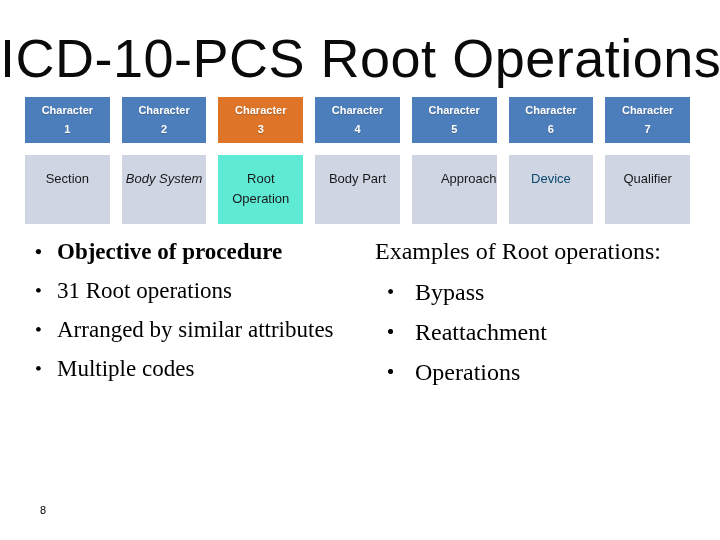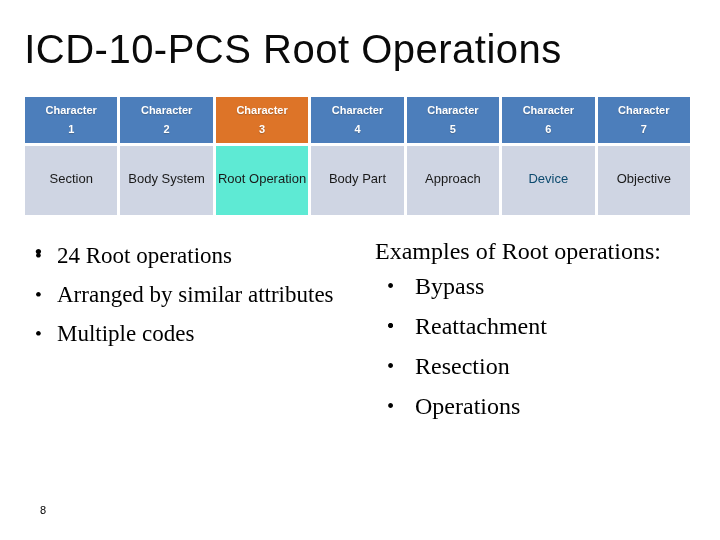--- a/index.html
+++ b/index.html
@@ -8,45 +8,45 @@
     background:#ffffff;
     font-family:"Liberation Sans", sans-serif;
     position:relative; overflow:hidden;
   }
   .slide { position:absolute; inset:0; background:#ffffff; }
 
   
   .title {
     position:absolute; top:27px; left:0; width:586px;
     text-align:center;
-    font-size:40px; color:#0a0a0a;
+    font-size:54px; color:#0a0a0a;
     font-family:"Liberation Sans", sans-serif;
     letter-spacing:0.5px;
     white-space:nowrap;
   }
 
   
   .char-table {
     position:absolute; left:25px; top:97px; width:665px;
     display:grid;
     grid-template-columns:repeat(7, 1fr);
-    gap:3px;
+    gap:12px;
   }
   .th {
     height:46px;
     color:#ffffff; font-weight:bold; font-size:11px;
     display:flex; flex-direction:column; align-items:center; justify-content:center;
     line-height:1.7;
     text-shadow:0 1px 1px rgba(60,60,60,0.35);
     text-align:center;
   }
   .td {
     height:69px; box-sizing:border-box;
     font-size:13px; color:#1a1a1a;
-    text-align:center; padding-top:23px;
+    text-align:center; padding-top:14px;
     line-height:1.55;
   }
   .td.nowrap { white-space:nowrap; }
 
   
   .left-list {
     position:absolute; left:35px; top:234px; width:310px;
     font-family:"Liberation Serif", serif;
     font-size:23px; color:#000;
   }
@@ -54,21 +54,21 @@
     position:relative; padding-left:22px;
     line-height:35px; margin-bottom:4px;
   }
   .left-list .item.bold { font-weight:bold; }
 
   .right-panel {
     position:absolute; left:375px; top:234px; width:345px;
     font-family:"Liberation Serif", serif;
     font-size:24px; color:#000;
   }
-  .right-heading { line-height:35px; margin-bottom:0; white-space:nowrap; }
+  .right-heading { line-height:35px; margin-bottom:6px; white-space:nowrap; }
   .right-panel .item {
     position:relative; padding-left:40px;
     line-height:35px; margin-bottom:5px;
   }
   .bullet {
     position:absolute; left:0; top:0;
     font-size:0.85em;
   }
   .right-panel .bullet { left:12px; }
 
@@ -108,41 +108,41 @@
       </div>
       <div class="th" style="background: rgb(76, 126, 187); color: rgb(255, 255, 255);">
         <span>Character</span>
         <span>6</span>
       </div>
       <div class="th" style="background: rgb(76, 126, 187); color: rgb(255, 255, 255);">
         <span>Character</span>
         <span>7</span>
       </div>
       <div class="td" style="background: rgb(207, 213, 227); color: rgb(26, 26, 26);">Section</div>
-      <div class="td" style="background: rgb(207, 213, 227); color: rgb(26, 26, 26);">Body System</div>
+      <div class="td" style="background: rgb(207, 213, 227); color: rgb(26, 26, 26); font-style: italic;">Body System</div>
       <div class="td" style="background: #5eead4; color: rgb(26, 26, 26);">Root Operation</div>
       <div class="td nowrap" style="background: rgb(207, 213, 227); color: rgb(26, 26, 26);">Body Part</div>
-      <div class="td nowrap" style="background: rgb(207, 213, 227); color: rgb(26, 26, 26);">Approach</div>
+      <div class="td nowrap" style="background: rgb(207, 213, 227); color: rgb(26, 26, 26); text-align: right;">Approach</div>
       <div class="td nowrap" style="background: rgb(207, 213, 227); color: #0c4a6e;">Device</div>
-      <div class="td nowrap" style="background: rgb(207, 213, 227); color: rgb(26, 26, 26);">Objective</div>
+      <div class="td nowrap" style="background: rgb(207, 213, 227); color: rgb(26, 26, 26);">Qualifier</div>
     </div>
 
   <div class="left-list" id="left-list">
-      <div class="item bold"><span class="bullet">•</span></div>
-      <div class="item"><span class="bullet">•</span><span>24 Root operations</span></div>
+      <div class="item bold"><span class="bullet">•</span><span>Objective of procedure</span></div>
+      <div class="item"><span class="bullet">•</span><span>31 Root operations</span></div>
       <div class="item"><span class="bullet">•</span><span>Arranged by similar attributes</span></div>
       <div class="item"><span class="bullet">•</span><span>Multiple codes</span></div>
     </div>
 
   <div class="right-panel">
     <div class="right-heading">Examples of Root operations:</div>
     <div id="right-list">
         <div class="item"><span class="bullet">•</span><span>Bypass</span></div>
         <div class="item"><span class="bullet">•</span></div>
         <div class="item"><span class="bullet">•</span><span>Reattachment</span></div>
-        <div class="item"><span class="bullet">•</span><span>Resection</span></div>
+        <div class="item"><span class="bullet">•</span></div>
         <div class="item"><span class="bullet">•</span><span>Operations</span></div>
       </div>
   </div>
 
   <div class="page-num">8</div>
 
 </div>
 
 </body></html>

